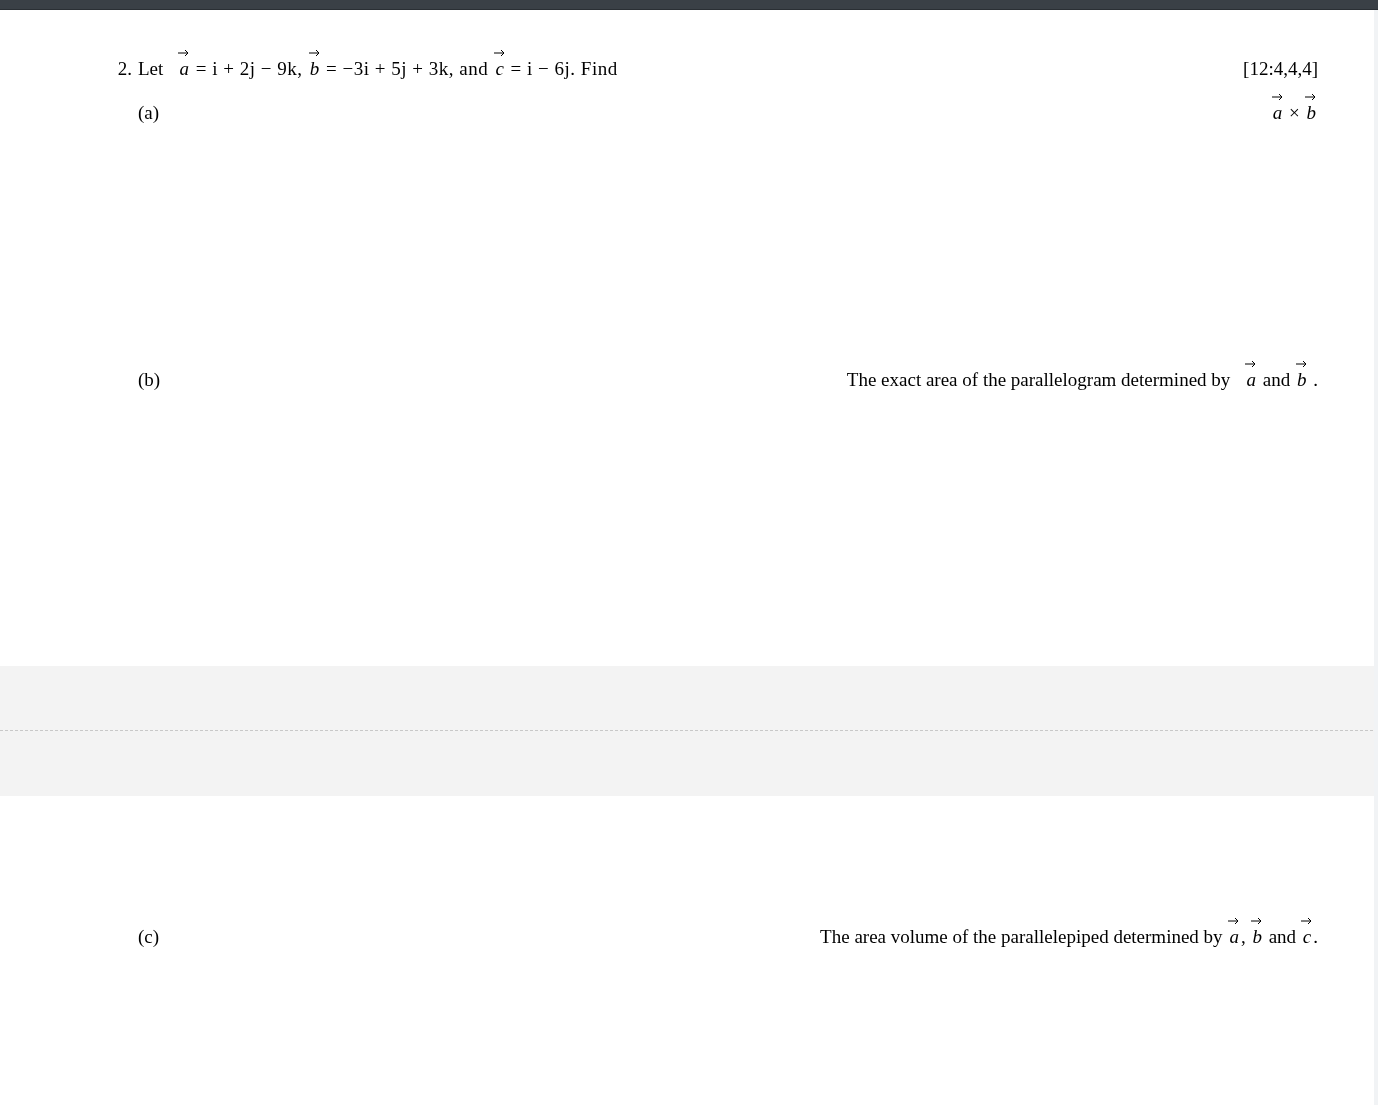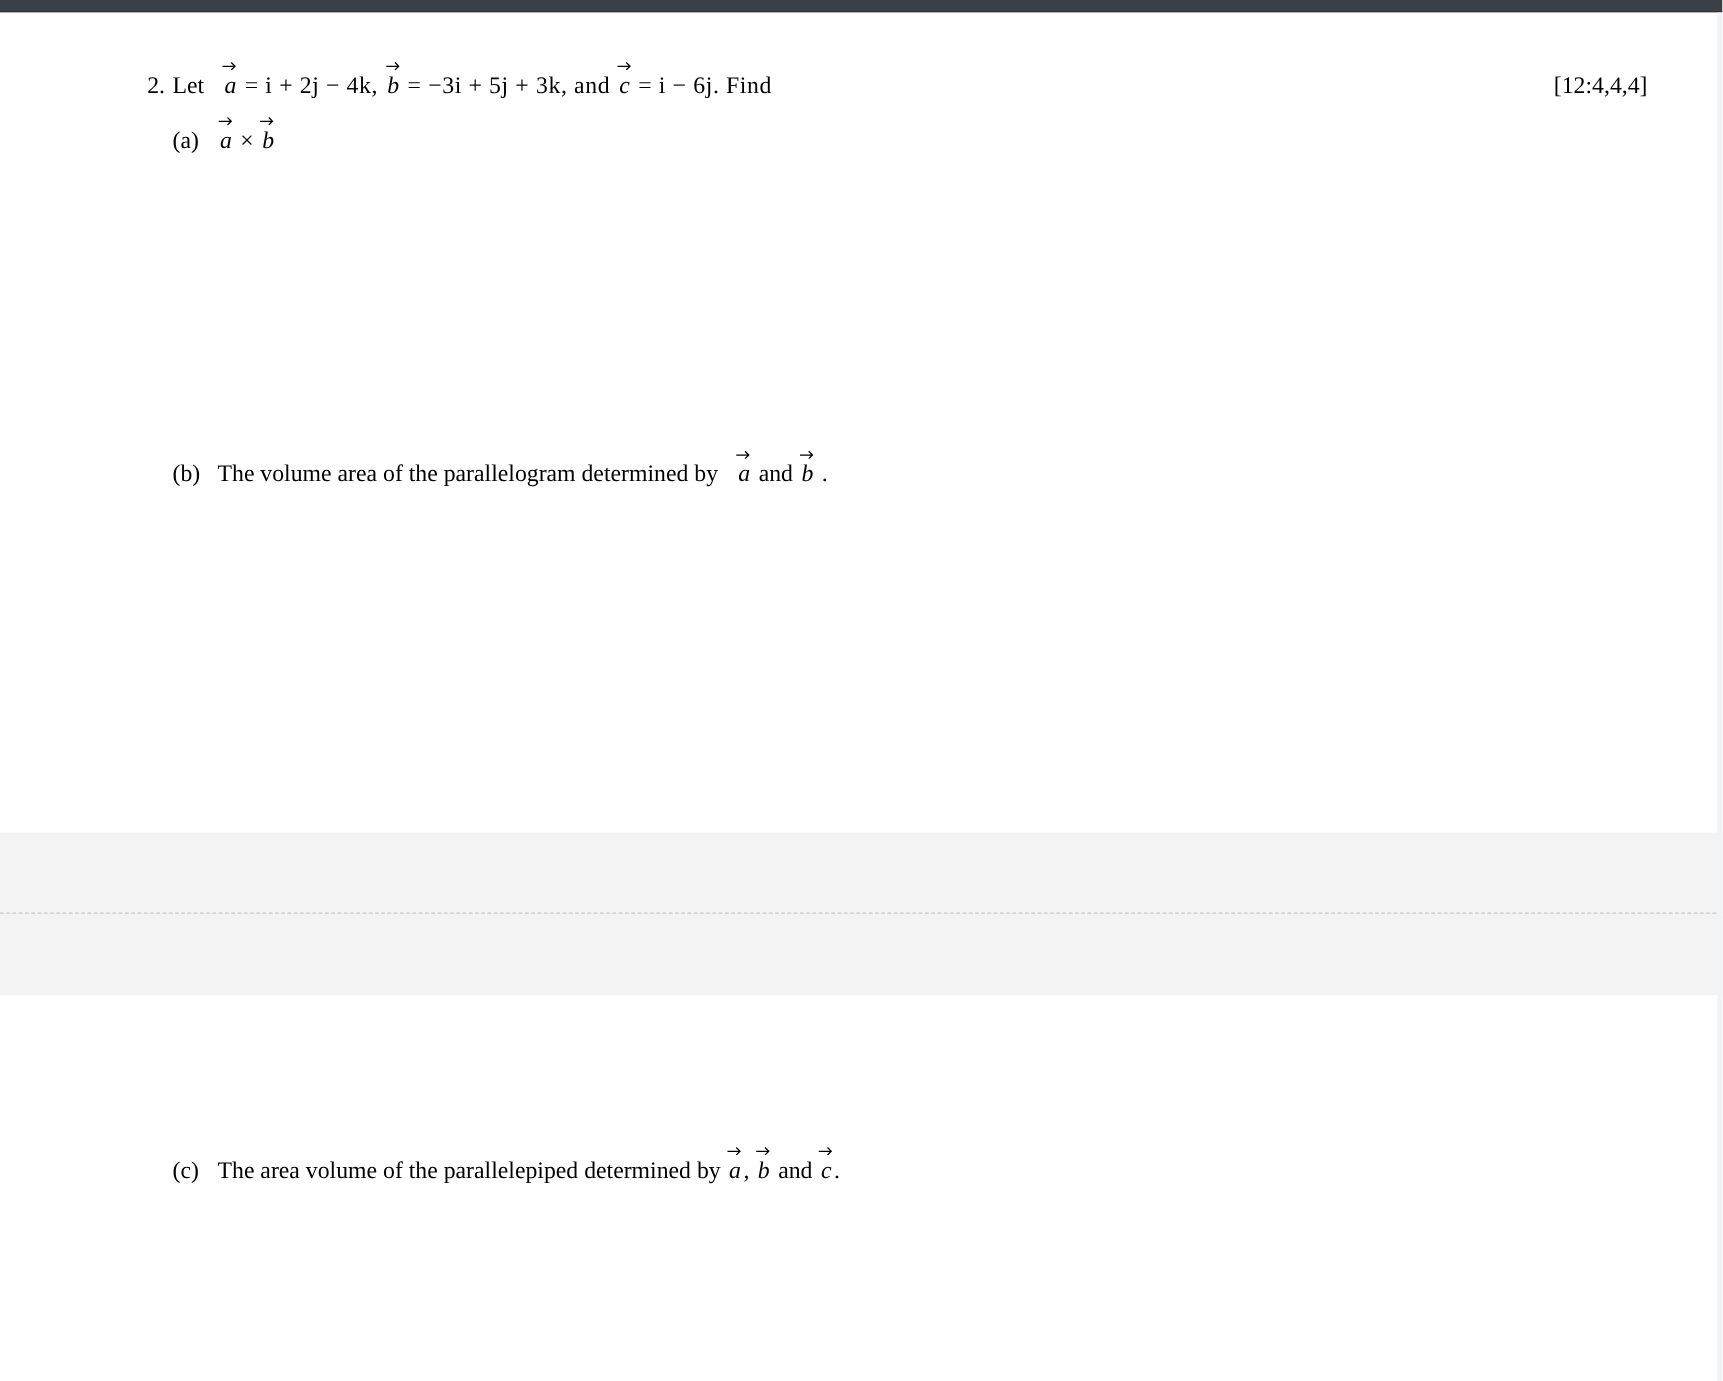--- a/index.html
+++ b/index.html
@@ -44,21 +44,21 @@
   }
   .sub {
     display: flex;
     align-items: baseline;
     margin-left: 30px;
   }
   .sub-label {
     width: 36px;
     flex: 0 0 36px;
   }
-  .sub-text { flex: 1; }
+  .sub-text { flex: 1; text-align: right; }
 
   .sp-a  { height: 245px; }
   .sp-b  { height: 275px; }
 
   .page-break-zone {
     width: 100%;
     background: #f3f3f3;
   }
   .pb-top { height: 65px; border-bottom: 1px dashed #c8c8c8; }
   .pb-bot { height: 65px; }
@@ -108,21 +108,21 @@
       <div class="q-text">
         <span>Let </span>&nbsp;
         <span class="vec">
           <span class="arrow">
             <svg width="14" height="8" viewBox="0 0 14 8">
                 <path d="M1 5 L11 5 M8 2 L11 5 L8 8" stroke="#000" stroke-width="1" fill="none"></path>
               </svg>
           </span>
           <span>a</span>
         </span>
-        <span class="thin"> = i + 2j − 4k,   </span>
+        <span class="thin"> = i + 2j − 9k,   </span>
         <span class="vec">
           <span class="arrow">
             <svg width="14" height="8" viewBox="0 0 14 8">
                 <path d="M1 5 L11 5 M8 2 L11 5 L8 8" stroke="#000" stroke-width="1" fill="none"></path>
               </svg>
           </span>
           <span>b</span>
         </span>
         <span class="thin"> = −3i + 5j + 3k,  and </span>
         <span class="vec">
@@ -160,21 +160,21 @@
           <span>b</span>
         </span>
       </div>
     </div>
 
     <div class="sp-a"></div>
 
     <div class="sub">
       <div class="sub-label">(b)</div>
       <div class="sub-text">
-        <span>The volume area of the parallelogram determined by </span>&nbsp;
+        <span>The exact area of the parallelogram determined by </span>&nbsp;
         <span class="vec">
           <span class="arrow">
             <svg width="14" height="8" viewBox="0 0 14 8">
                 <path d="M1 5 L11 5 M8 2 L11 5 L8 8" stroke="#000" stroke-width="1" fill="none"></path>
               </svg>
           </span>
           <span>a</span>
         </span>
         <span> and </span>
         <span class="vec">

